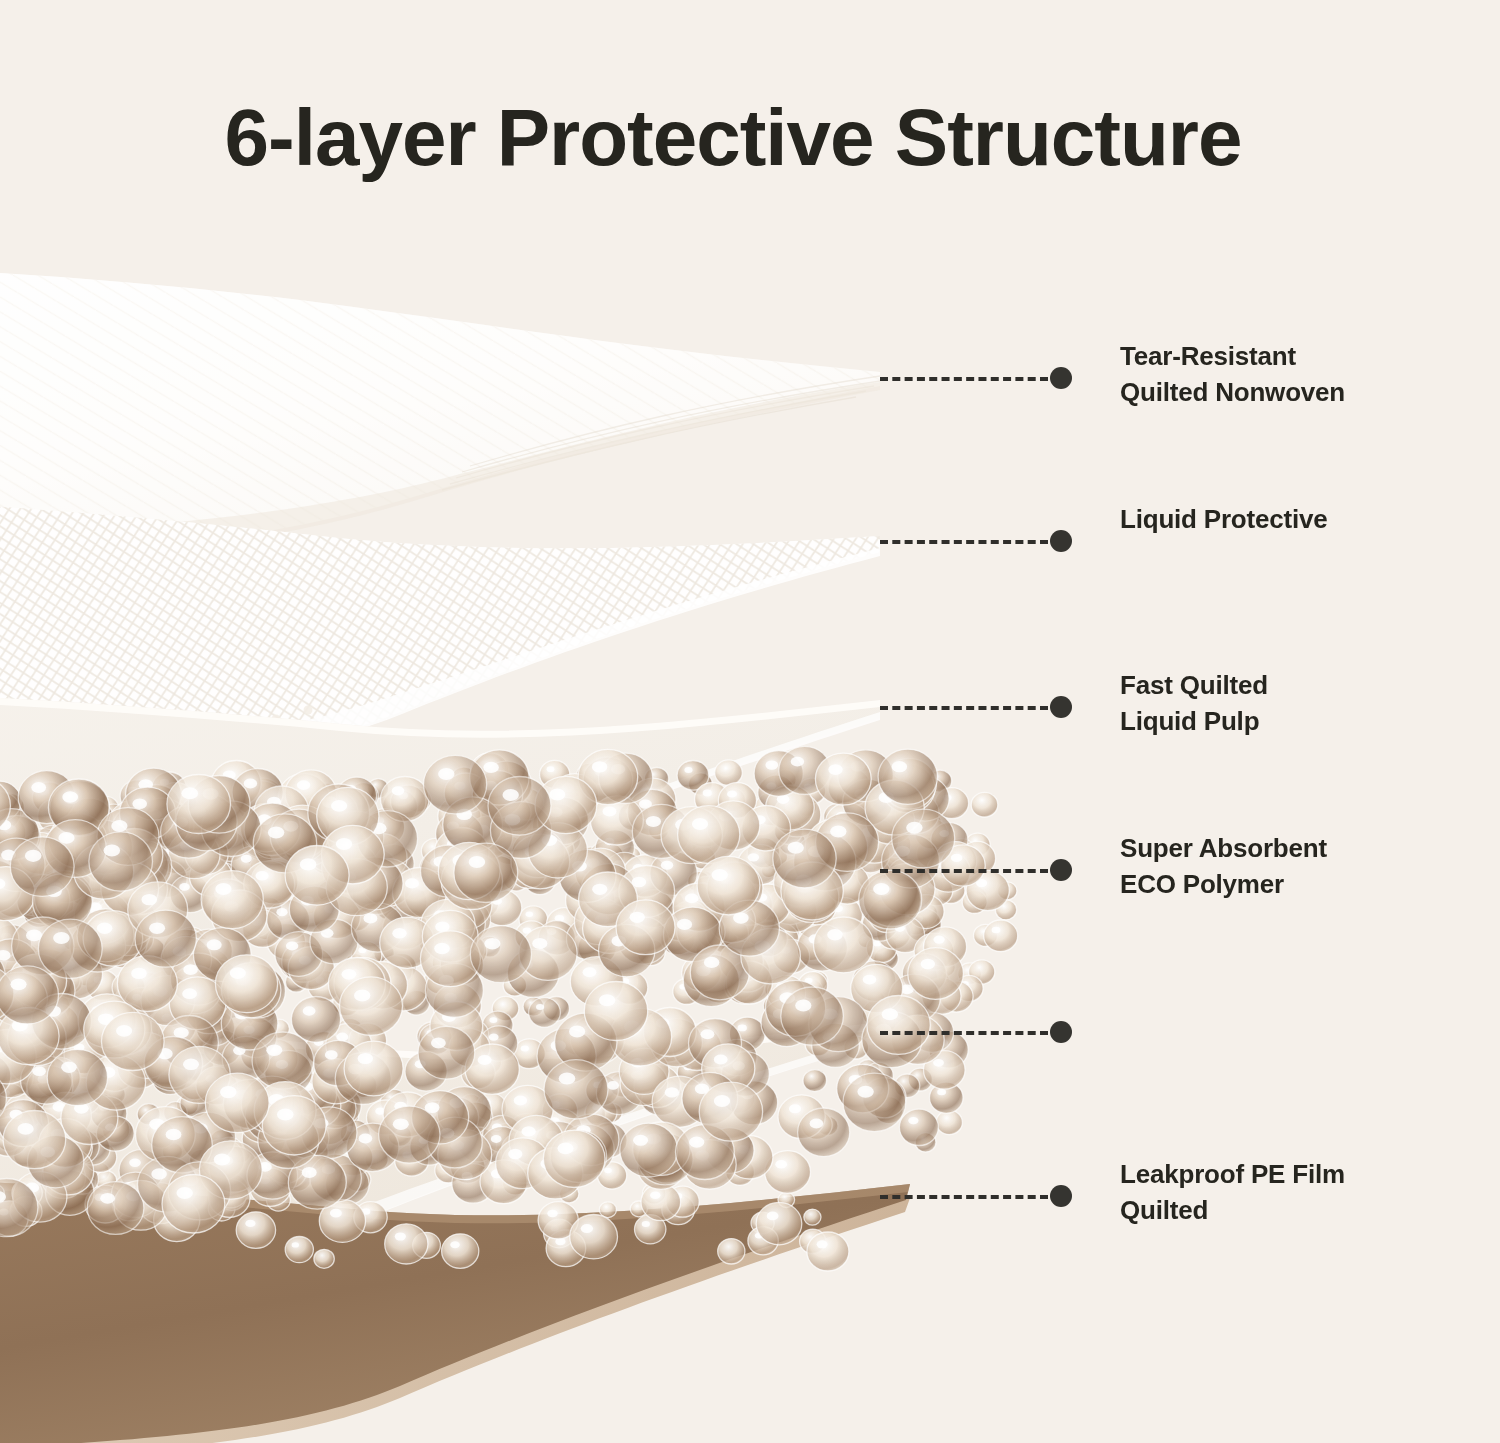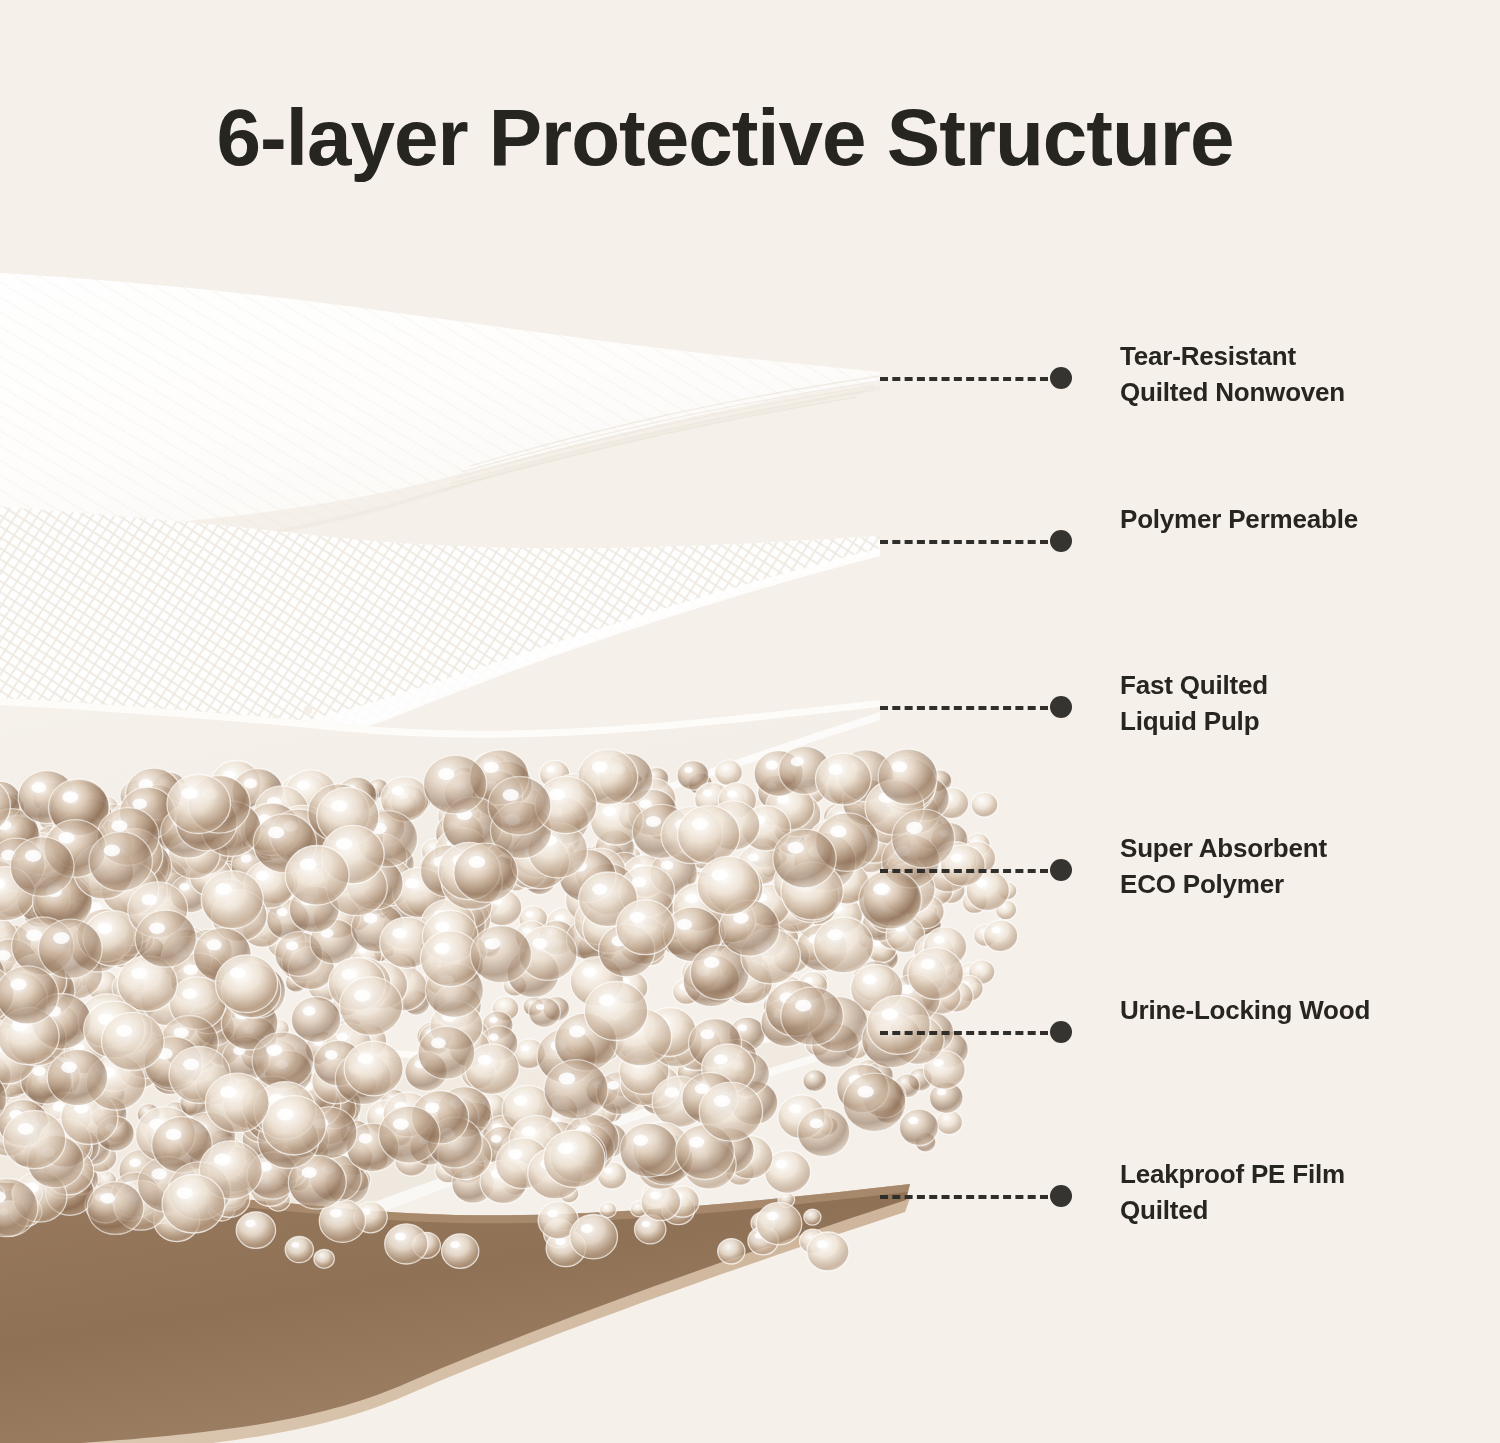--- a/index.html
+++ b/index.html
@@ -12,21 +12,21 @@
     width: 1500px;
     height: 1443px;
     background: #f5f0ea;
     overflow: hidden;
     font-family: "Liberation Sans", sans-serif;
   }
 
   
   #title {
     position: absolute;
-    left: 0;
+    left: 8px;
     top: 98px;
     width: 1450px;
     text-align: center;
     font-family: "Liberation Sans", sans-serif;
     font-weight: 900;
     font-size: 80px;
     letter-spacing: -1px;
     color: #26251f;
     line-height: 1;
     white-space: nowrap;
@@ -2121,36 +2121,36 @@
 
   <div id="callouts">
       <div class="callout" style="top: 378px;">
         <div class="dashline"></div>
         <div class="dot"></div>
         <div class="ctext"><span>Tear-Resistant</span><span class="l2">Quilted Nonwoven</span></div>
       </div>
       <div class="callout" style="top: 541px;">
         <div class="dashline"></div>
         <div class="dot"></div>
-        <div class="ctext"><span>Polymer Permeable</span></div>
+        <div class="ctext"><span>Liquid Protective</span></div>
       </div>
       <div class="callout" style="top: 707px;">
         <div class="dashline"></div>
         <div class="dot"></div>
         <div class="ctext"><span>Fast Quilted</span><span class="l2">Liquid Pulp</span></div>
       </div>
       <div class="callout" style="top: 870px;">
         <div class="dashline"></div>
         <div class="dot"></div>
         <div class="ctext"><span>Super Absorbent</span><span class="l2">ECO Polymer</span></div>
       </div>
       <div class="callout" style="top: 1032px;">
         <div class="dashline"></div>
         <div class="dot"></div>
-        <div class="ctext"><span>Urine-Locking Wood</span></div>
+        <div class="ctext"></div>
       </div>
       <div class="callout" style="top: 1196px;">
         <div class="dashline"></div>
         <div class="dot"></div>
         <div class="ctext"><span>Leakproof PE Film</span><span class="l2">Quilted</span></div>
       </div>
     </div>
 
 </div>
 

